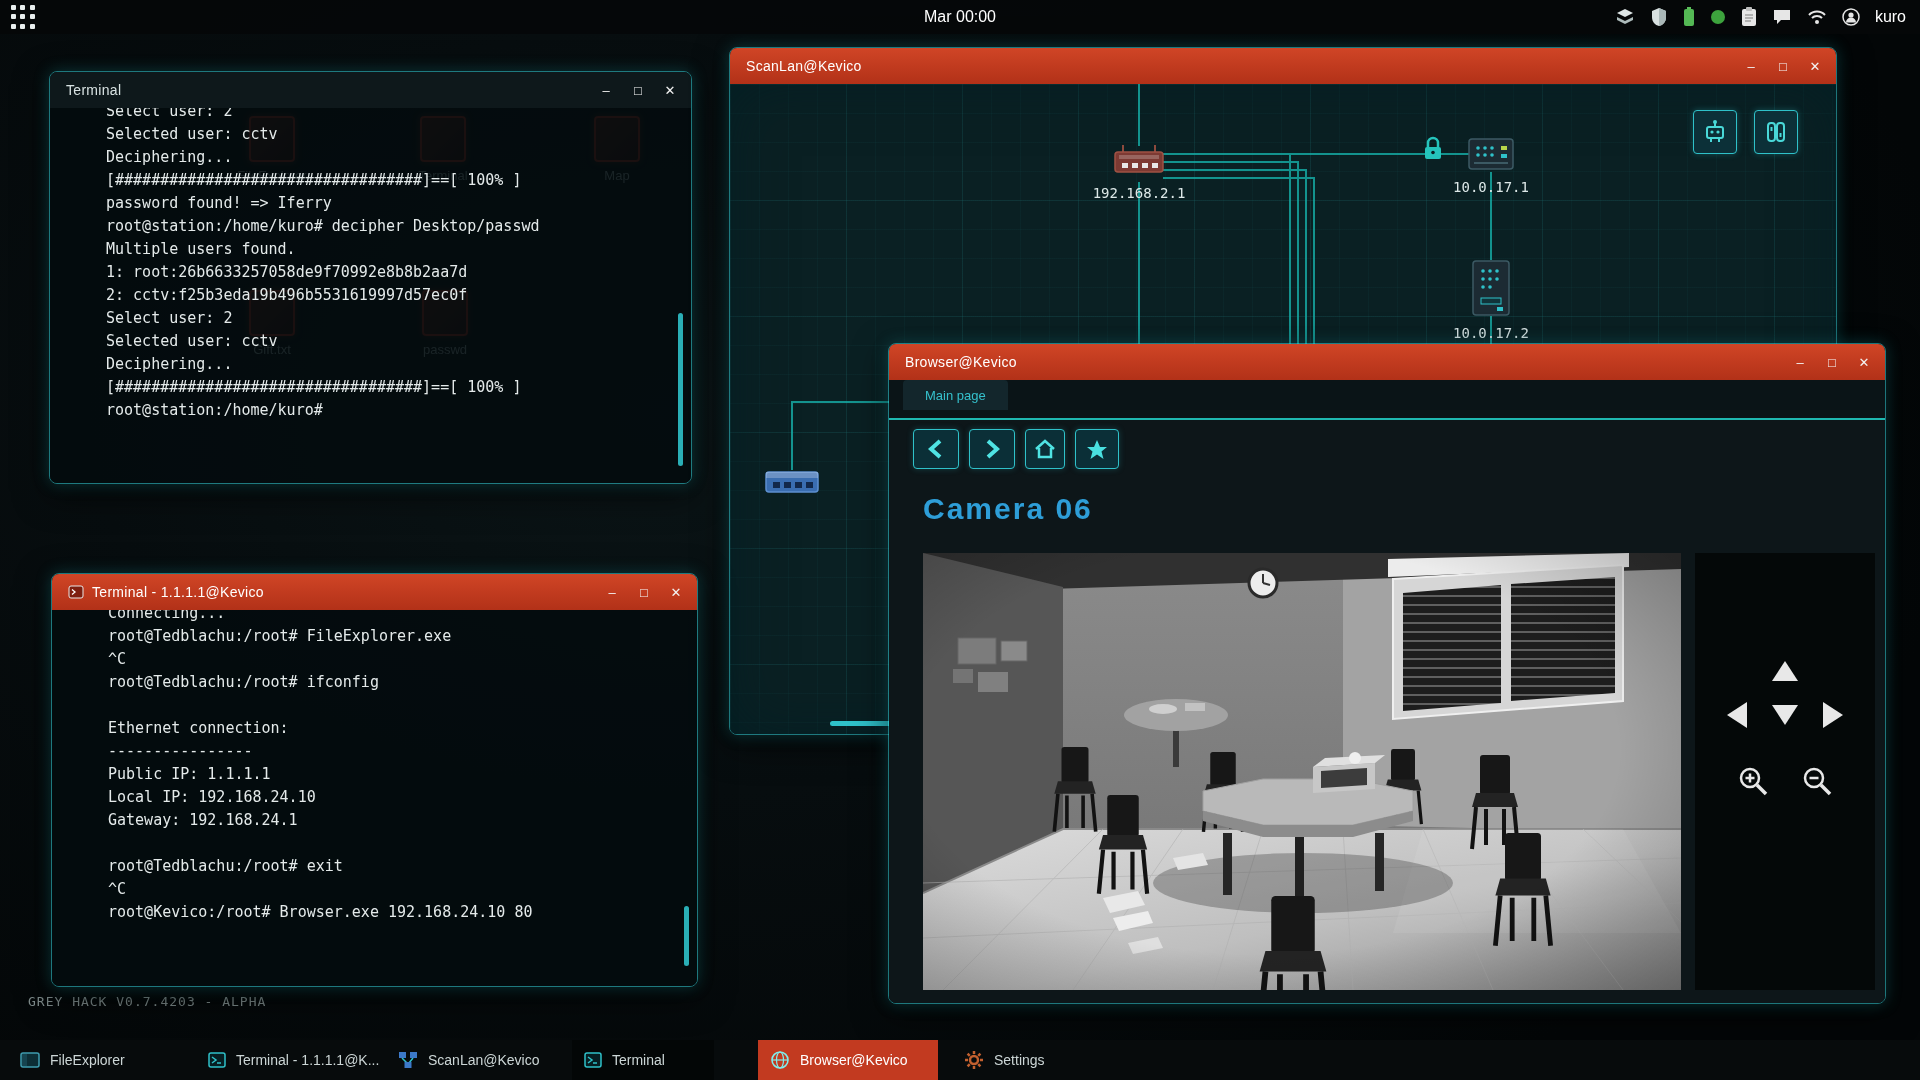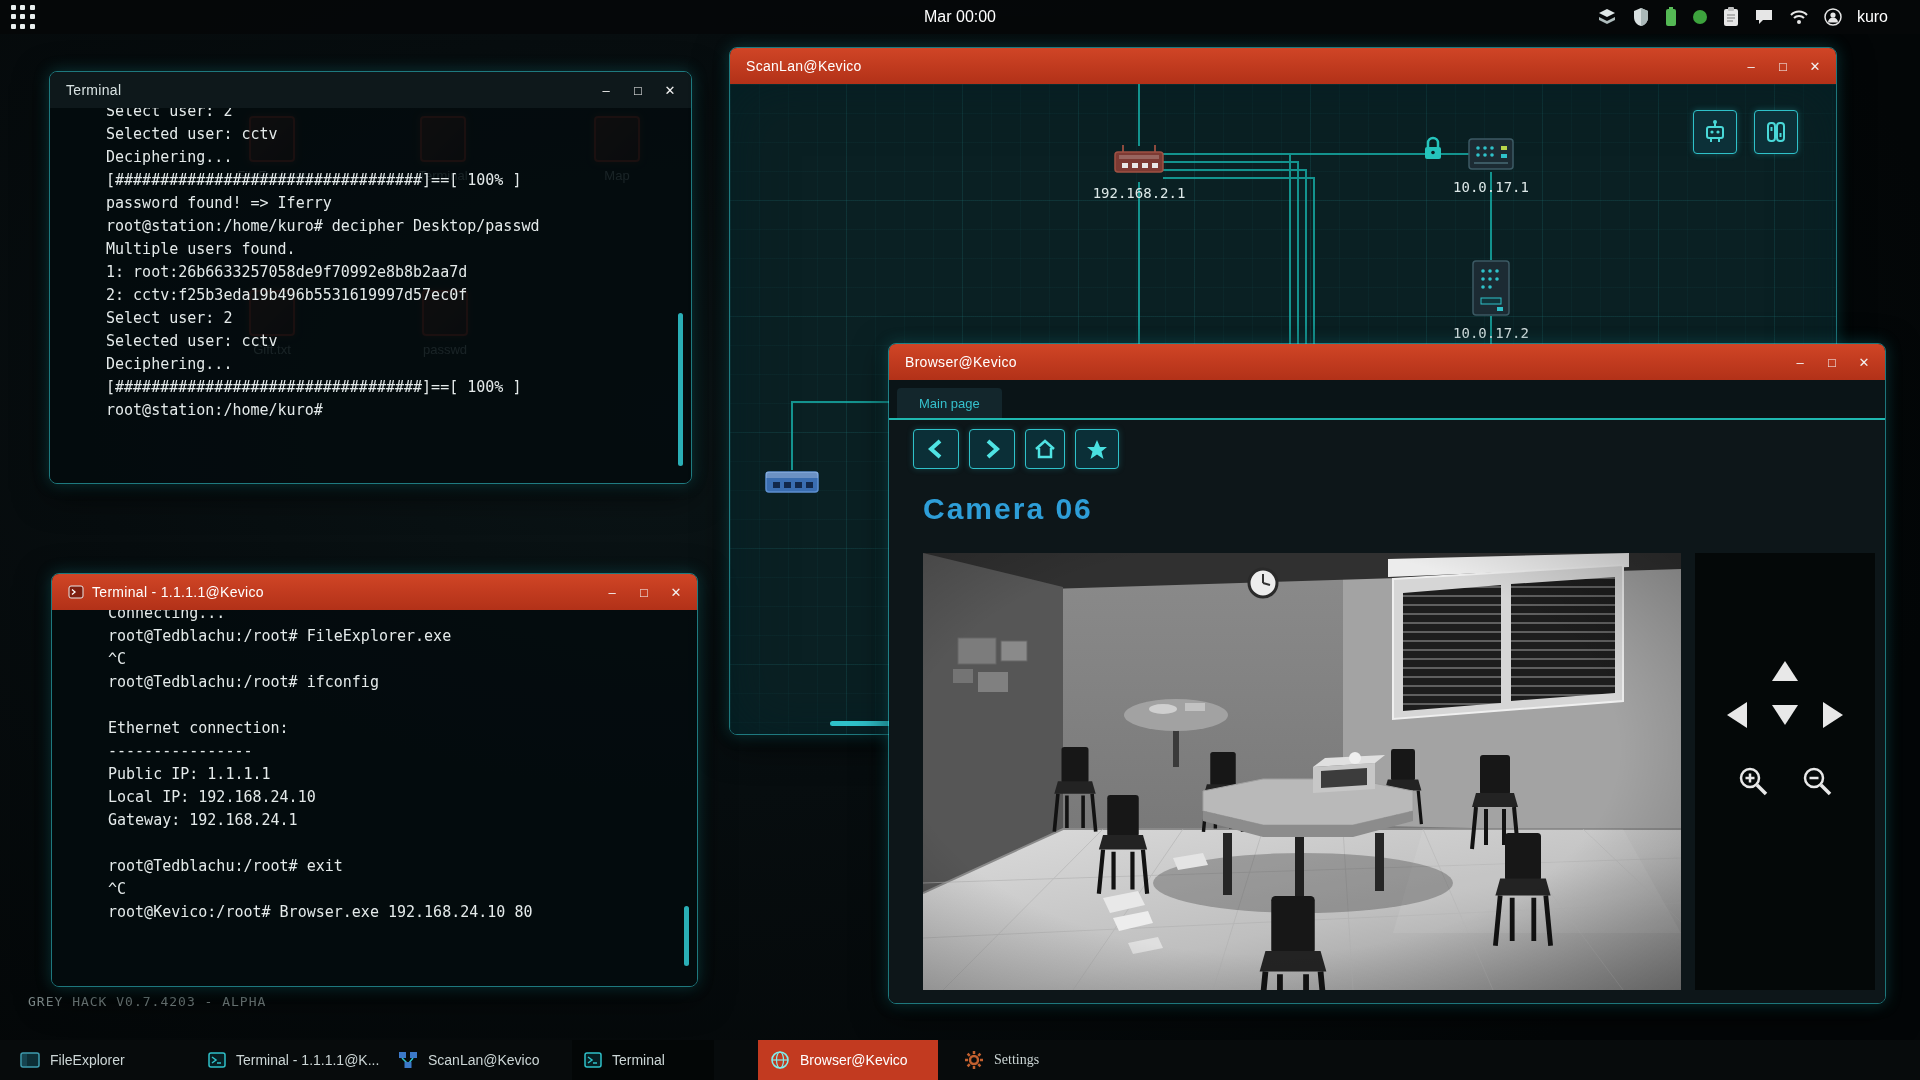--- a/index.html
+++ b/index.html
@@ -11,21 +11,21 @@
     color:#dfe8e8;
   }
 
   
   .topbar { position:absolute; left:0; top:0; right:0; height:34px;
     background:rgba(5,8,9,.93); display:flex; align-items:center; z-index:20; }
   .app-grid { margin-left:10px; width:26px; height:26px; display:grid;
     grid-template-columns:repeat(3,1fr); gap:2px; place-items:center; cursor:pointer; }
   .app-grid i { width:5px; height:5px; background:#e9eeee; border-radius:1px; display:block; }
   .topbar-time { position:absolute; left:50%; transform:translateX(-50%); color:#fff; font-size:16px;text-align:center; }
-  .tray { margin-left:auto; display:flex; align-items:center; gap:15px; padding-right:32px; }
+  .tray { margin-left:auto; display:flex; align-items:center; gap:15px; padding-right:14px; }
   .tray svg { display:block; }
   .tray-user { color:#fff; font-size:16px; }
 
   
   .version { position:absolute; left:28px; top:994px; color:#7f8c8c;
     font:13px "DejaVu Sans Mono", monospace; letter-spacing:1px; z-index:1; }
   .dicon { position:absolute; width:100px; text-align:center; z-index:1; cursor:pointer; }
   .dicon-img { width:46px; height:46px; margin:0 auto; border:2px solid #b5301f; border-radius:4px;
     background:linear-gradient(135deg, rgba(155,42,26,.55), rgba(82,20,12,.6));
     box-shadow:0 0 7px rgba(185,55,30,.45); }
@@ -75,21 +75,21 @@
   .node-lock { position:absolute; cursor:pointer; }
   .scan-btn { position:absolute; width:44px; height:44px; background:#0c3038;
     border:1px solid #2fc1c9; border-radius:4px; display:flex; align-items:center;
     justify-content:center; cursor:pointer; box-shadow:0 0 6px rgba(47,193,201,.3); }
   .hscroll { position:absolute; left:100px; bottom:8px; width:68px; height:5px;
     background:#2fc1c9; border-radius:3px; cursor:pointer; }
 
   
   .browser-body { position:relative; height:calc(100% - 36px); background:#0d1619; overflow:hidden; }
   .tabstrip { height:40px; background:#0a1417; border-bottom:2px solid #1fb8b0;
-    display:flex; align-items:flex-end; padding-left:8px; }
+    display:flex; padding-left:14px; }
   .tab { height:30px; padding:0 22px; background:#13262c; color:#35c0cc; font-size:13px;
     display:flex; align-items:center; border-radius:4px 4px 0 0; cursor:pointer; }
   .toolbar { height:58px; display:flex; align-items:center; gap:10px; padding:0 24px; }
   .nav-btn { width:46px; height:40px; background:#0b2f37; border:1px solid #2fc1c9;
     border-radius:4px; display:flex; align-items:center; justify-content:center;
     cursor:pointer; box-shadow:0 0 6px rgba(47,193,201,.25); flex:0 0 auto; }
   .nav-btn.home { width:40px; }
   .nav-btn.star { width:44px; }
   .url { flex:1; height:38px; background:#0a1417; border:1px solid #57696c; border-radius:3px;
     display:flex; align-items:center; padding:0 12px; color:#e4eaea;
@@ -113,21 +113,21 @@
   .taskbar { position:absolute; left:0; right:0; bottom:0; height:40px;
     background:rgba(7,11,12,.96); z-index:30; }
   .task-item { position:absolute; top:0; height:40px; display:flex; align-items:center;
     gap:10px; padding:0 12px; font-size:14px; color:#ccd6d6; cursor:pointer; }
   .task-item svg { display:block; flex:0 0 auto; }
   #task-fe { left:8px; }
   #task-term-remote { left:196px; }
   #task-scanlan { left:386px; }
   #task-terminal { left:572px; width:142px; background:rgba(0,0,0,.45); }
   #task-browser { left:758px; width:180px; background:#c23a20; color:#fff; }
-  #task-settings { left:952px;font-family:Liberation Serif, serif; }
+  #task-settings { left:952px; }
 </style>
 </head>
 <body>
 
 <div class="topbar">
   <div class="app-grid">
     <i></i>
       <i></i>
       <i></i>
       <i></i>

